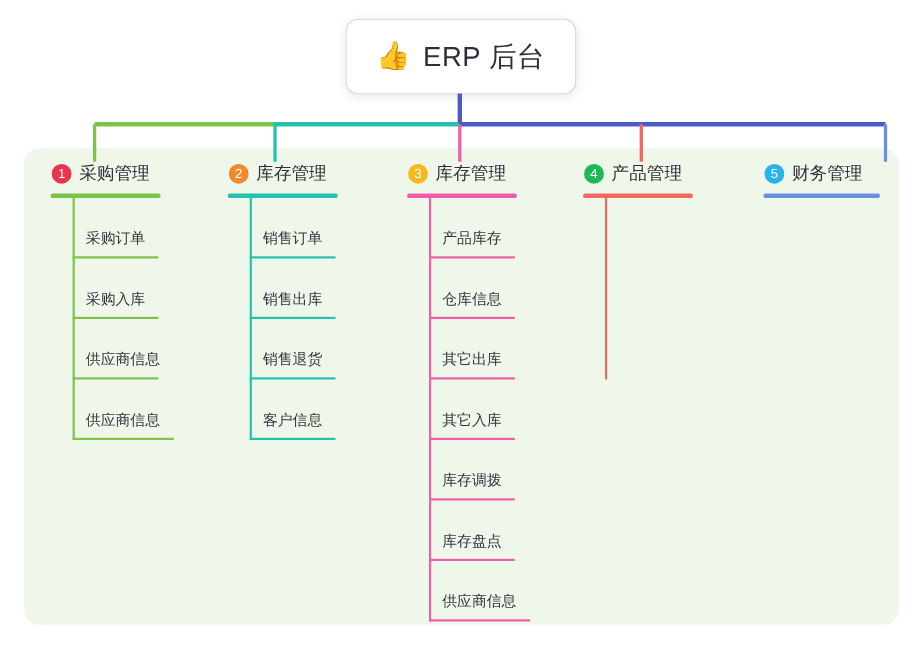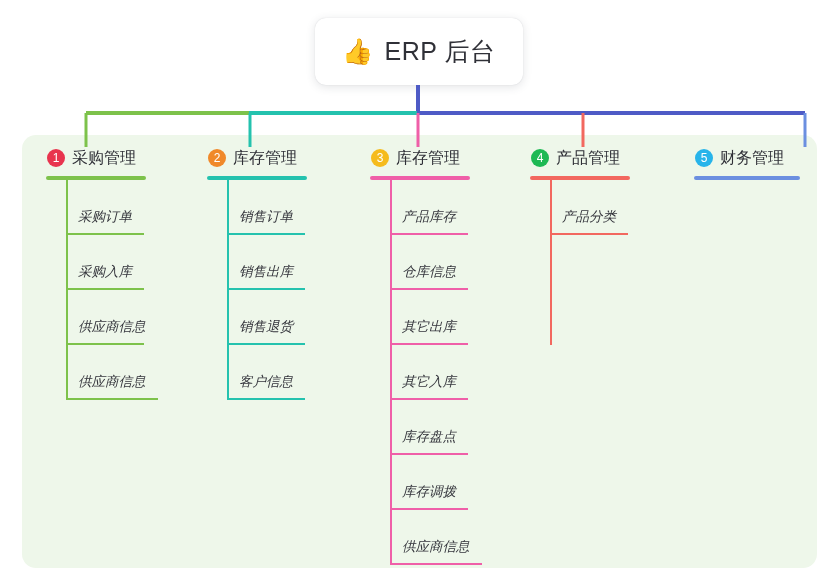--- a/index.html
+++ b/index.html
@@ -110,21 +110,20 @@
   .spine {
     position: absolute;
     left: 20px;
     top: 0;
     width: 2px;
   }
   .leaf {
     position: relative;
     height: 55px;
     box-sizing: border-box;
-    font-style: italic;
   }
   .leaf-label {
     position: absolute;
     left: 32px;
     bottom: 9px;
     font-size: 13.5px;
     color: #34353c;
     white-space: nowrap;
   }
   .leaf-rule {
@@ -229,45 +228,41 @@
           </div>
           <div class="leaf">
             <span class="leaf-label">其它出库</span>
             <div class="leaf-rule" style="background: rgb(239, 95, 168); width: 78px;"></div>
           </div>
           <div class="leaf">
             <span class="leaf-label">其它入库</span>
             <div class="leaf-rule" style="background: rgb(239, 95, 168); width: 78px;"></div>
           </div>
           <div class="leaf">
+            <span class="leaf-label">库存调拨</span>
+            <div class="leaf-rule" style="background: rgb(239, 95, 168); width: 78px;"></div>
+          </div>
+          <div class="leaf">
             <span class="leaf-label">库存盘点</span>
-            <div class="leaf-rule" style="background: rgb(239, 95, 168); width: 78px;"></div>
-          </div>
-          <div class="leaf">
-            <span class="leaf-label">库存调拨</span>
             <div class="leaf-rule" style="background: rgb(239, 95, 168); width: 78px;"></div>
           </div>
           <div class="leaf">
             <span class="leaf-label">供应商信息</span>
             <div class="leaf-rule" style="background: rgb(239, 95, 168); width: 92px;"></div>
           </div>
         </div>
       </div>
       <div class="column" style="left: 530px;">
         <div class="col-head">
           <span class="badge" style="background: rgb(29, 185, 84);">4</span>
           <span class="col-title">产品管理</span>
         </div>
         <div class="head-rule" style="background: rgb(242, 104, 95); width: 100px;"></div>
         <div class="items">
           <div class="spine" style="background: rgb(242, 104, 95); height: 165px;"></div>
-          <div class="leaf">
-            <span class="leaf-label">产品分类</span>
-            <div class="leaf-rule" style="background: rgb(242, 104, 95); width: 78px;"></div>
-          </div>
         </div>
       </div>
       <div class="column" style="left: 694px;">
         <div class="col-head">
           <span class="badge" style="background: rgb(39, 180, 234);">5</span>
           <span class="col-title">财务管理</span>
         </div>
         <div class="head-rule" style="background: rgb(107, 143, 224); width: 106px;"></div>
       </div>
     </div>

